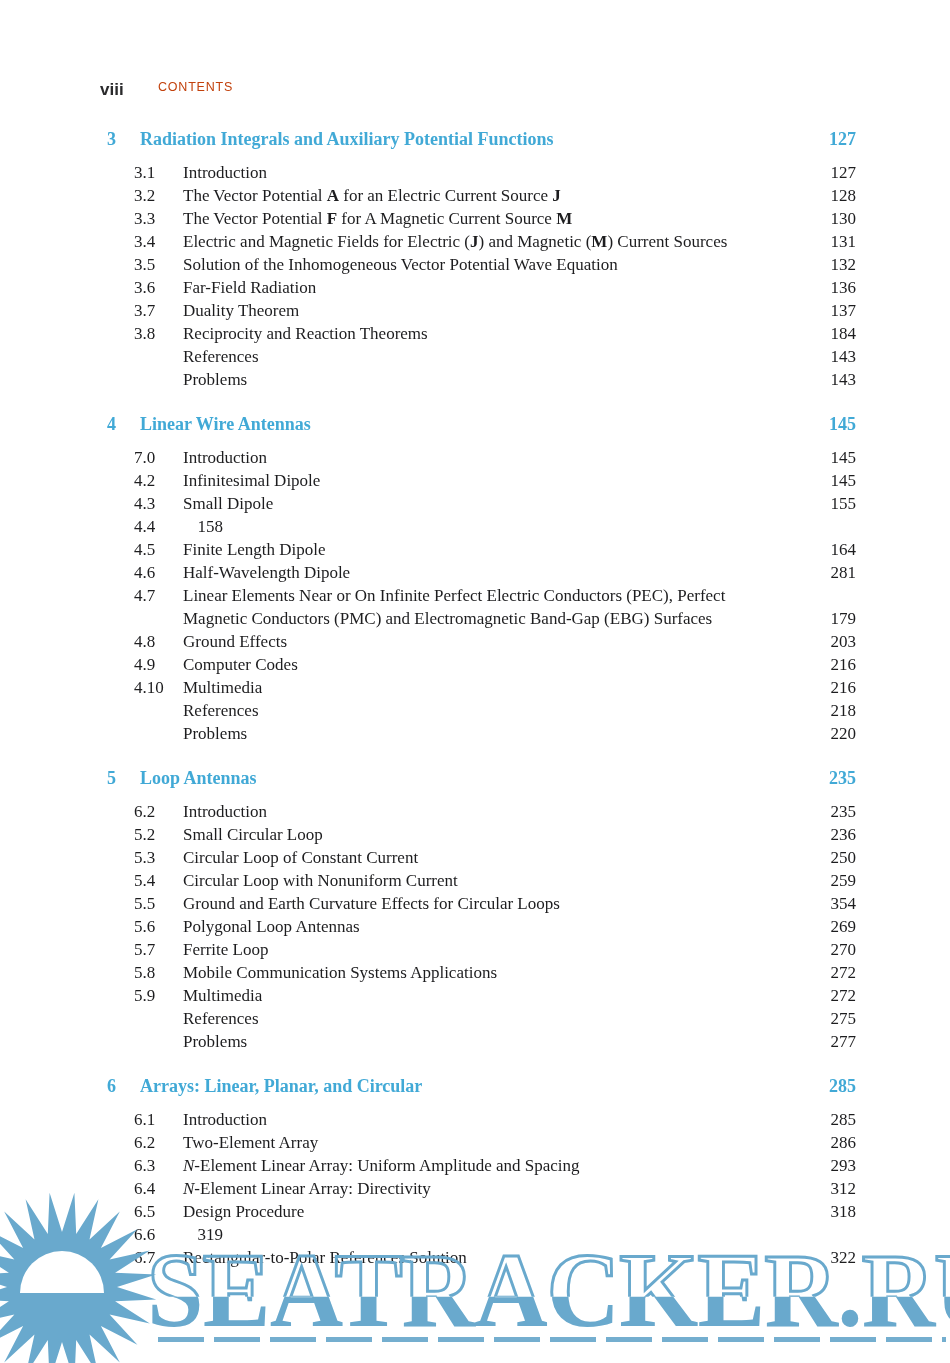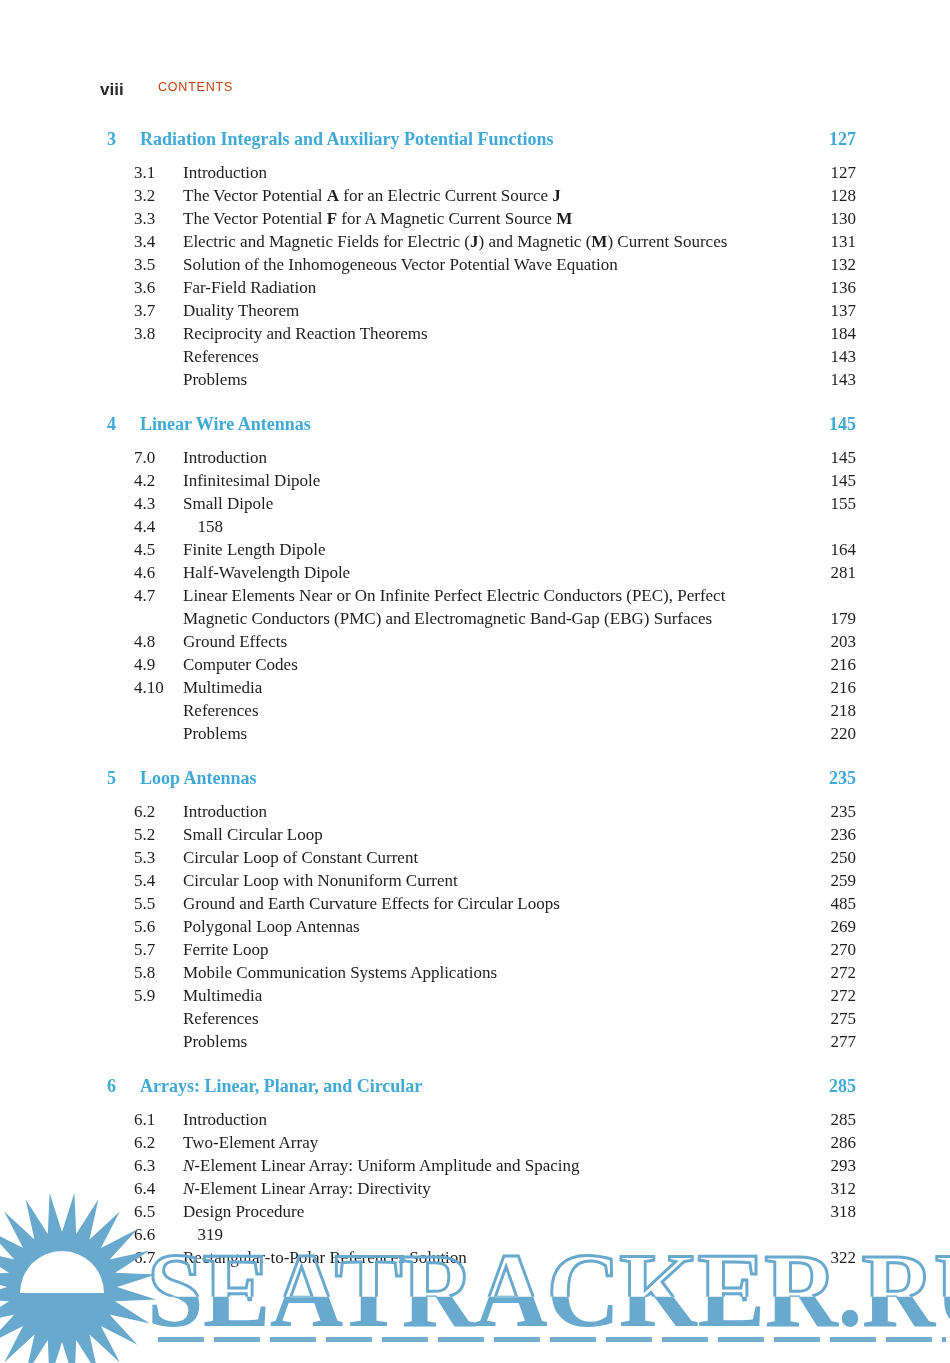--- a/index.html
+++ b/index.html
@@ -212,21 +212,21 @@
             <span class="pg">250</span>
           </div>
           <div class="row">
             <span class="num">5.4</span>
             <span class="title">Circular Loop with Nonuniform Current</span>
             <span class="pg">259</span>
           </div>
           <div class="row">
             <span class="num">5.5</span>
             <span class="title">Ground and Earth Curvature Effects for Circular Loops</span>
-            <span class="pg">485</span>
+            <span class="pg">354</span>
           </div>
           <div class="row">
             <span class="num">5.6</span>
             <span class="title">Polygonal Loop Antennas</span>
             <span class="pg">269</span>
           </div>
           <div class="row">
             <span class="num">5.7</span>
             <span class="title">Ferrite Loop</span>
             <span class="pg">270</span>

